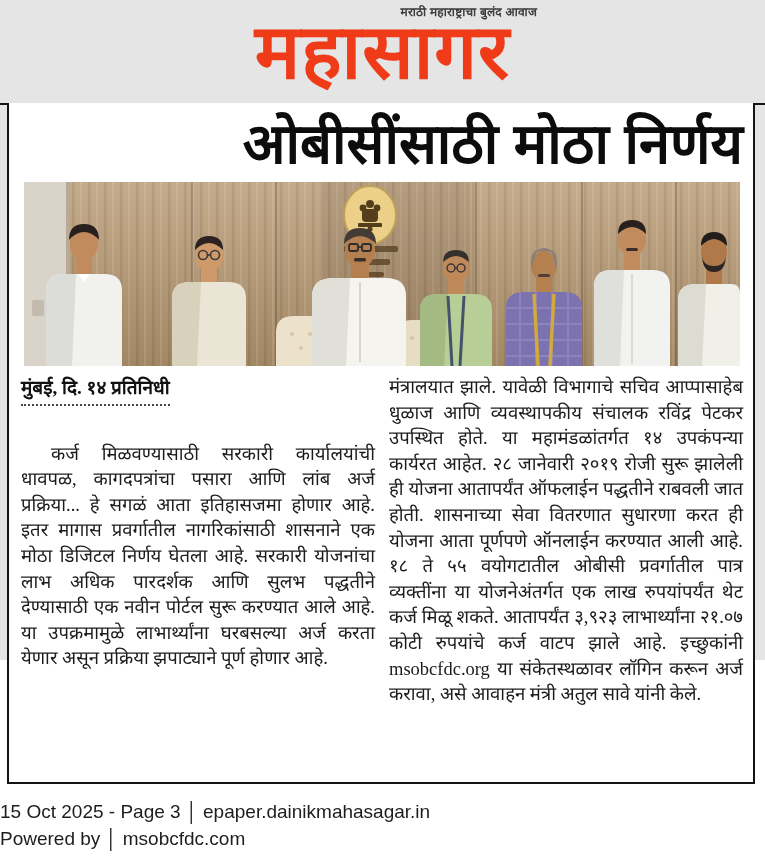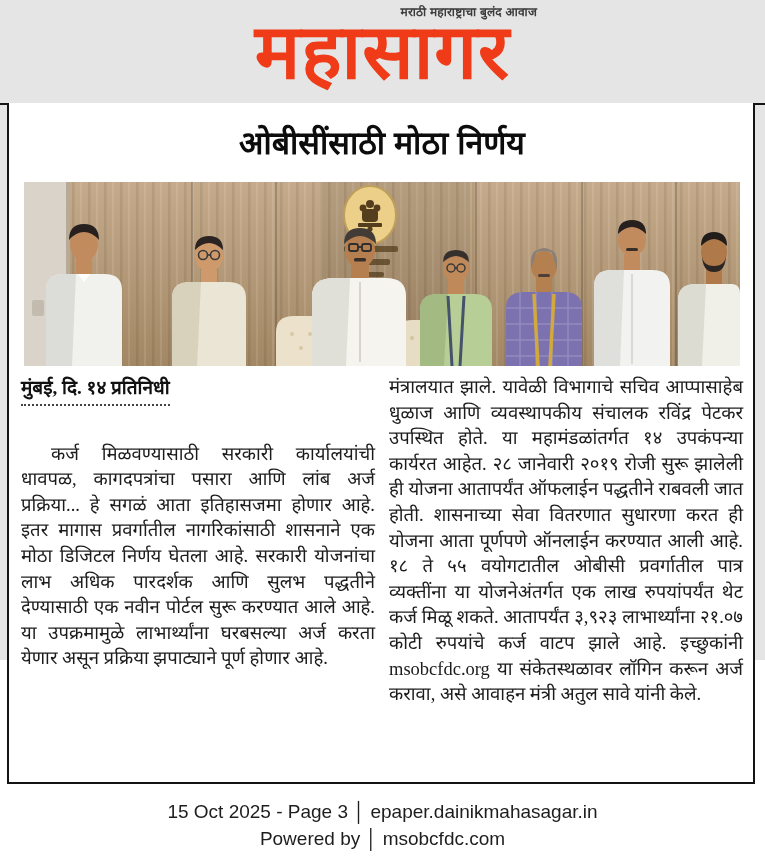--- a/index.html
+++ b/index.html
@@ -18,22 +18,22 @@
               font-size: 76px; font-weight: 800; line-height: 92px;
               letter-spacing: 1px; }
 
   
   .top-rule { position: absolute; top: 103px; left: 0; width: 765px;
               height: 2px; background: #141414; }
   .frame { position: absolute; top: 103px; left: 7px; width: 748px;
            height: 681px; border: 2px solid #141414; border-top: none;
            background: #fff; padding: 6px 10px 0 12px; }
 
-  .headline { text-align: center; color: #0c0c0c; font-weight: 800;
-              font-size: 32px; line-height: 57px; padding-top: 6px;
+  .headline { text-align: right; color: #0c0c0c; font-weight: 800;
+              font-size: 56px; line-height: 57px; padding-top: 6px;
               font-family: "Liberation Sans", sans-serif; }
 
   
   .photo-wrap { width: 716px; height: 184px; margin: 10px auto 0 auto;
                 overflow: hidden; background: #b59a78; }
   .photo-wrap svg { display: block; }
 
   
   .body-cols { display: flex; gap: 14px; margin-top: 9px; }
   .col { flex: 1 1 0; font-family: "Liberation Serif", serif;
@@ -41,21 +41,21 @@
          text-align: justify; }
   .dateline { font-weight: bold; font-size: 19px; color: #111;
               display: inline-block; padding-bottom: 3px;
               border-bottom: 2px dotted #444; margin-bottom: 36px; }
   .para { text-indent: 30px; }
   .para + .para { margin-top: 0; }
   .no-indent { text-indent: 0; }
 
   
   .footer { position: absolute; top: 798px; left: 0; width: 100%;
-            text-align: center; color: #1d1d1d; }
+            text-align: left; color: #1d1d1d; }
   .footer div { font-size: 19px; line-height: 27px; }
 </style>
 </head>
 <body>
 
 <div class="page">
 
   <div class="tagline">मराठी महाराष्ट्राचा बुलंद आवाज</div>
 
   <div class="masthead">महासागर</div>

